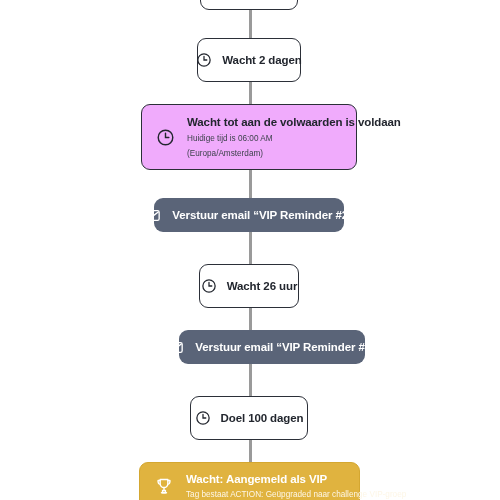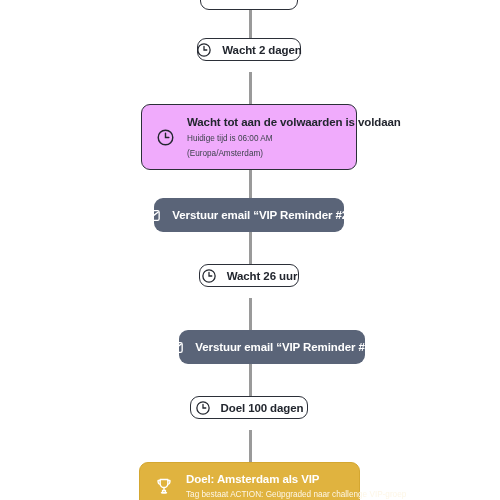--- a/index.html
+++ b/index.html
@@ -28,21 +28,21 @@
     position: absolute;
     display: flex;
     align-items: center;
     border-radius: 9px;
   }
 
   
   .node-wait {
     background: #ffffff;
     border: 1.6px solid #2b2f38;
-    height: 23px;
+    height: 44px;
     padding: 4px 15px;
     gap: 10px;
     justify-content: center;
   }
   .node-wait .label {
     font-size: 11.5px;
     font-weight: 700;
     color: #22262e;
     letter-spacing: -0.1px;
     white-space: nowrap;
@@ -206,18 +206,18 @@
       <svg width="20" height="20" viewBox="0 0 24 24" fill="none" stroke="#ffffff" stroke-width="1.7" stroke-linecap="round" stroke-linejoin="round">
         <path d="M7.4 4.2 h9.2 v5.1 a4.6 4.6 0 0 1 -9.2 0 z"></path>
         <path d="M7.4 5.4 H4.9 v1.7 a3 3 0 0 0 2.5 2.9"></path>
         <path d="M16.6 5.4 H19.1 v1.7 a3 3 0 0 1 -2.5 2.9"></path>
         <path d="M12 13.9 V17.3"></path>
         <path d="M9 20.1 h6"></path>
         <path d="M10.3 17.3 h3.4 v2.8 h-3.4 z"></path>
       </svg>
     </span>
     <span class="goal-text">
-      <span class="goal-title">Doel: Amsterdam als VIP</span>
+      <span class="goal-title">Wacht: Aangemeld als VIP</span>
       <span class="goal-sub">Tag bestaat ACTION: Geüpgraded naar challenge VIP-groep</span>
     </span>
   </div>
 
 </div>
 
 </body></html>

